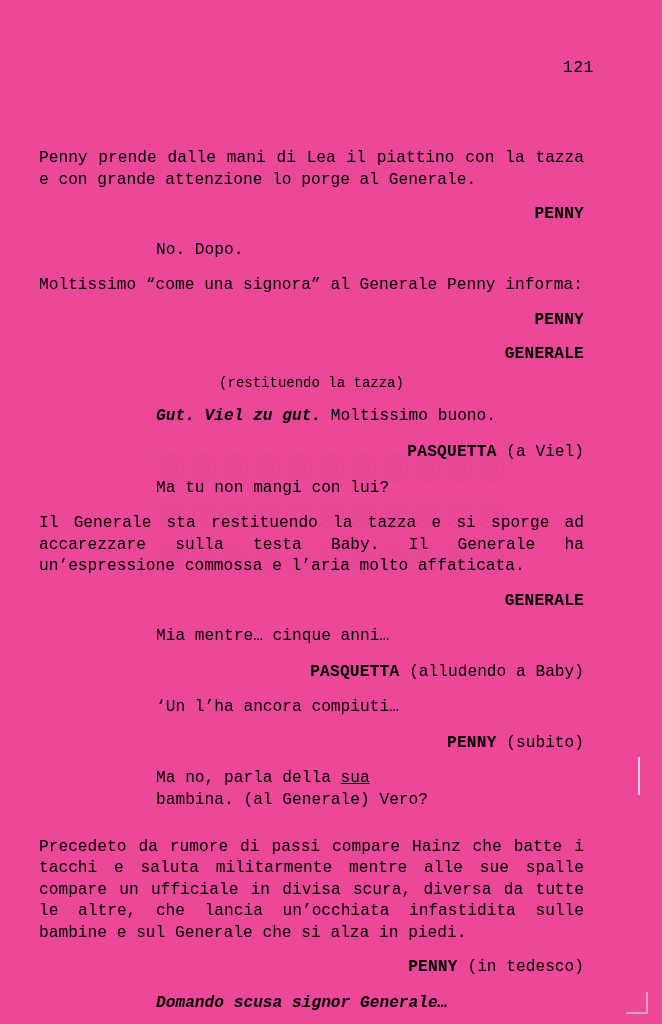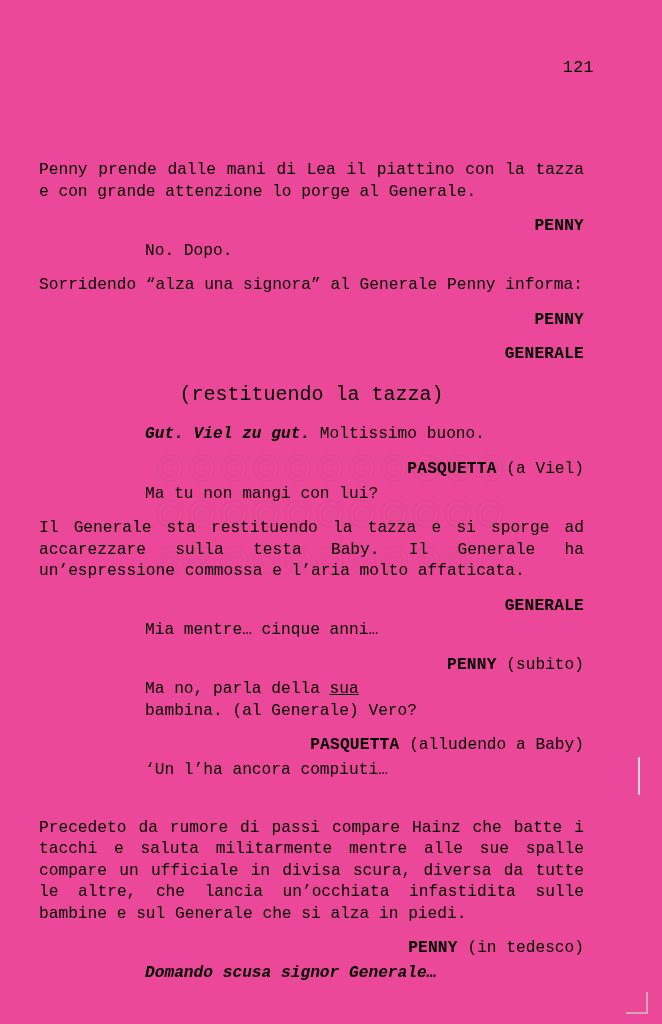--- a/index.html
+++ b/index.html
@@ -27,21 +27,21 @@
     position: absolute;
     left: 39px;
     top: 148px;
     width: 545px;
   }
   .action {
     font-size: 16.2px;
     line-height: 1.33;
     text-align: justify;
     text-justify: inter-word;
-    margin: 12px 0 13px 0;
+    margin: 0 0 13px 0;
     hyphens: manual;
   }
   .cue-group {
     margin: 0 0 13px 0;
   }
   .cue {
     font-size: 16.2px;
     line-height: 1.33;
     margin: 0;
     text-align: right;
@@ -49,39 +49,39 @@
   .cue .name {
     font-weight: bold;
     letter-spacing: 0.2px;
   }
   .cue .paren {
     font-weight: normal;
   }
   .dialogue {
     font-size: 16.2px;
     line-height: 1.33;
-    margin: 3px;
+    margin: 14px;
     padding-left: 103px;
     text-align: left;
   }
   .dialogue.wrapind {
     padding-left: 103px;
     width: 300px;
   }
   .dialogue .bi {
     font-weight: bold;
     font-style: italic;
   }
   .dialogue u {
     text-decoration: underline;
   }
   .subcue {
-    font-size: 20px;
-    line-height: 1.33;
-    margin: 16px;
+    font-size: 14px;
+    line-height: 1.33;
+    margin: 8px;
     text-align: center;
   }
   .gap-med { height: 11px; }
 
   
   .watermark {
     position: absolute;
     left: 150px;
     top: 448px;
     width: 370px;
@@ -227,21 +227,21 @@
 
   <div class="body-block">
 
     <p class="action">Penny prende dalle mani di Lea il piattino con la tazza e con grande attenzione lo porge al Generale.</p>
 
     <div class="cue-group">
       <p class="cue"><span class="name">PENNY</span></p>
       <p class="dialogue">No. Dopo.</p>
     </div>
 
-    <p class="action">Sorridendo “alza una signora” al Generale Penny informa:</p>
+    <p class="action">Moltissimo “come una signora” al Generale Penny informa:</p>
 
     <div class="cue-group">
       <p class="cue"><span class="name">PENNY</span></p>
     </div>
 
 
     <div class="cue-group">
       <p class="cue"><span class="name">GENERALE</span></p>
       <p class="subcue">(restituendo la tazza)</p>
       <p class="dialogue"><span class="bi">Gut. Viel zu gut.</span><span> Moltissimo buono.</span></p>
@@ -253,29 +253,29 @@
     </div>
 
     <p class="action">Il Generale sta restituendo la tazza e si sporge ad accarezzare sulla testa Baby. Il Generale ha un’espressione commossa e l’aria molto affaticata.</p>
 
     <div class="cue-group">
       <p class="cue"><span class="name">GENERALE</span></p>
       <p class="dialogue">Mia mentre… cinque anni…</p>
     </div>
 
     <div class="cue-group">
+      <p class="cue"><span class="name">PASQUETTA</span><span class="paren"> (alludendo a Baby)</span></p>
+      <p class="dialogue">‘Un l’ha ancora compiuti…</p>
+    </div>
+
+    <div class="cue-group">
       <p class="cue"><span class="name">PENNY</span><span class="paren"> (subito)</span></p>
       <p class="dialogue wrapind"><span>Ma no, parla della </span><u>sua</u><span> bambina. (al Generale) Vero?</span></p>
     </div>
 
-    <div class="cue-group">
-      <p class="cue"><span class="name">PASQUETTA</span><span class="paren"> (alludendo a Baby)</span></p>
-      <p class="dialogue">‘Un l’ha ancora compiuti…</p>
-    </div>
-
     <div class="gap-med"></div>
 
     <p class="action">Precedeto da rumore di passi compare Hainz che batte i tacchi e saluta militarmente mentre alle sue spalle compare un ufficiale in divisa scura, diversa da tutte le altre, che lancia un’occhiata infastidita sulle bambine e sul Generale che si alza in piedi.</p>
 
     <div class="cue-group">
       <p class="cue"><span class="name">PENNY</span><span class="paren"> (in tedesco)</span></p>
       <p class="dialogue"><span class="bi">Domando scusa signor Generale…</span></p>
     </div>
 
   </div>

